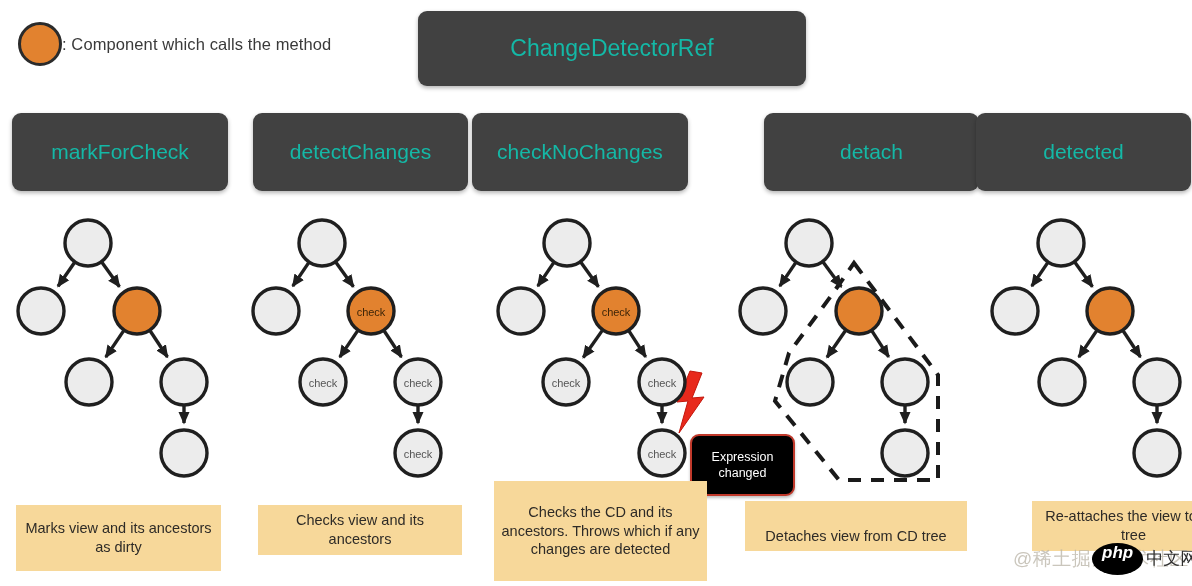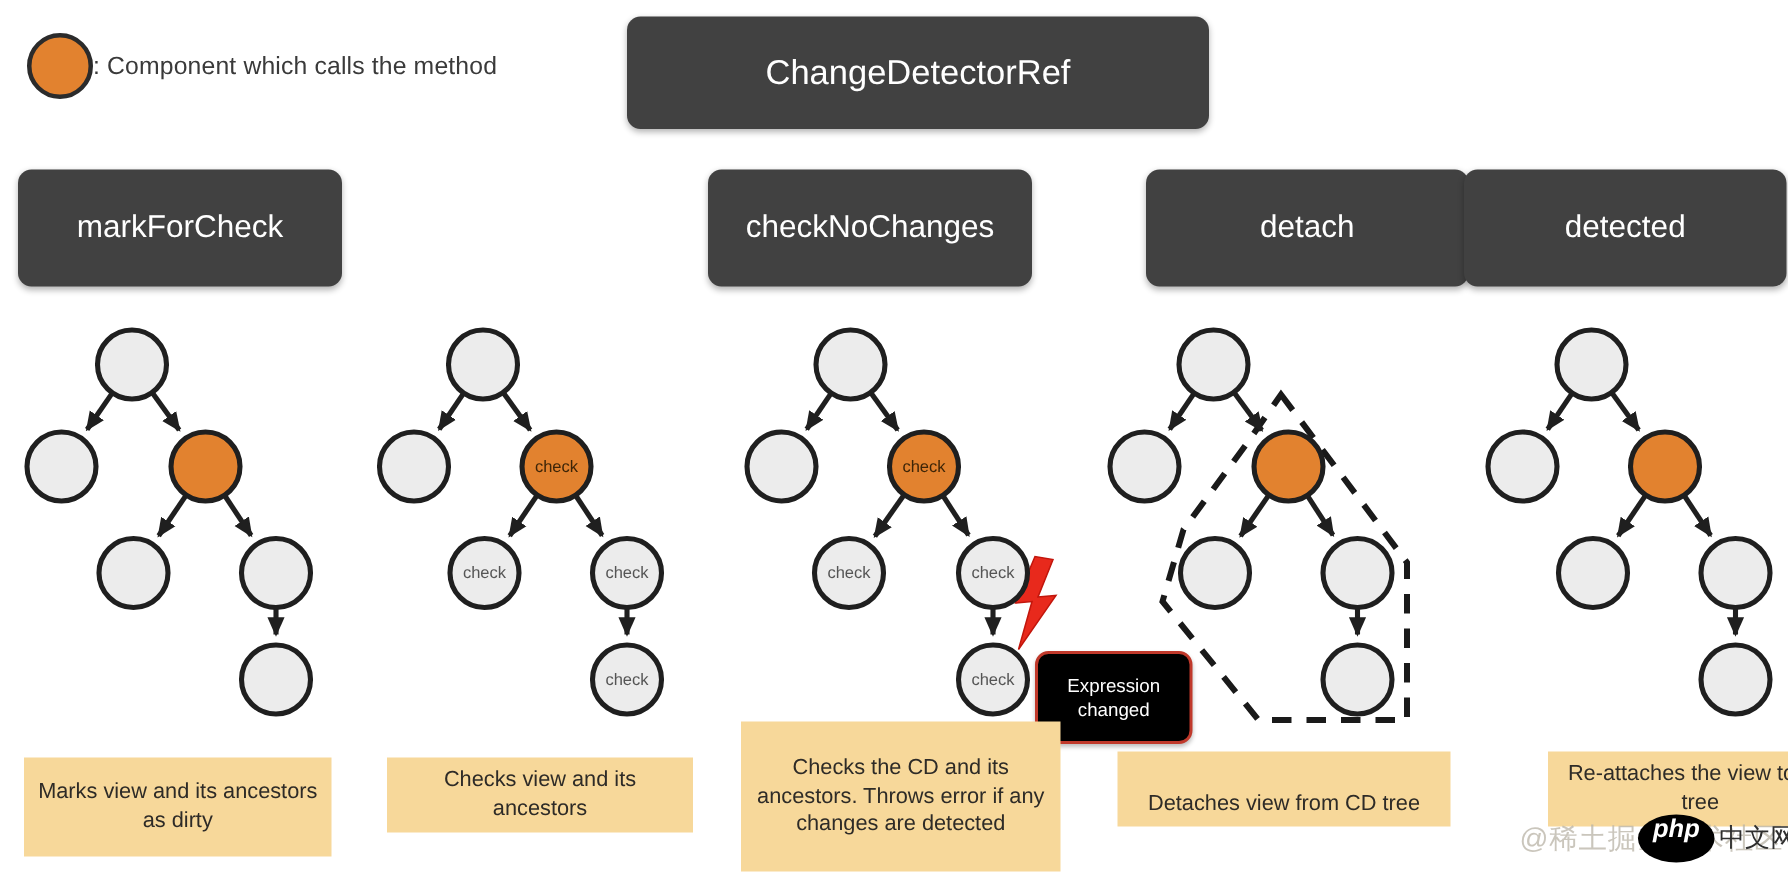--- a/index.html
+++ b/index.html
@@ -45,21 +45,21 @@
 
   
   .darkbox {
     position: absolute;
     background: #414141;
     border-radius: 9px;
     box-shadow: 0 2px 4px rgba(0,0,0,0.30);
     display: flex;
     align-items: center;
     justify-content: center;
-    color: #ffffff;
+    color: #14b8a6;
     box-sizing: border-box;
   }
   #title-box {
     left: 418px;
     top: 11px;
     width: 388px;
     height: 75px;
     font-size: 23px;
   }
   .method-box {
@@ -197,20 +197,23 @@
     <div class="legend-swatch"></div>
     <div class="legend-text">: Component which calls the method</div>
   </div>
 
   <div class="darkbox" id="title-box">
     <span>ChangeDetectorRef</span>
   </div>
 
   <div class="darkbox method-box" id="method-0">
     <span>markForCheck</span>
+  </div>
+  <div class="darkbox method-box" id="method-1">
+    <span>detectChanges</span>
   </div>
   <div class="darkbox method-box" id="method-2">
     <span>checkNoChanges</span>
   </div>
   <div class="darkbox method-box" id="method-3">
     <span>detach</span>
   </div>
   <div class="darkbox method-box" id="method-4">
     <span>detected</span>
   </div>
@@ -393,21 +396,21 @@
     </div>
   </div>
 
   <div class="caption" id="caption-0">
     <span>Marks view and its ancestors as dirty</span>
   </div>
   <div class="caption" id="caption-1">
     <span>Checks view and its ancestors</span>
   </div>
   <div class="caption" id="caption-2">
-    <span>Checks the CD and its ancestors. Throws error if any changes are detected</span>
+    <span>Checks the CD and its ancestors. Throws which if any changes are detected</span>
   </div>
   <div class="caption" id="caption-3">
     <span>Detaches view from CD tree</span>
   </div>
   <div class="caption" id="caption-4">
     <span>Re-attaches the view to CD tree</span>
   </div>
 
   <div id="watermark">
     <span id="watermark-cn">@稀土掘金技术社区</span>

